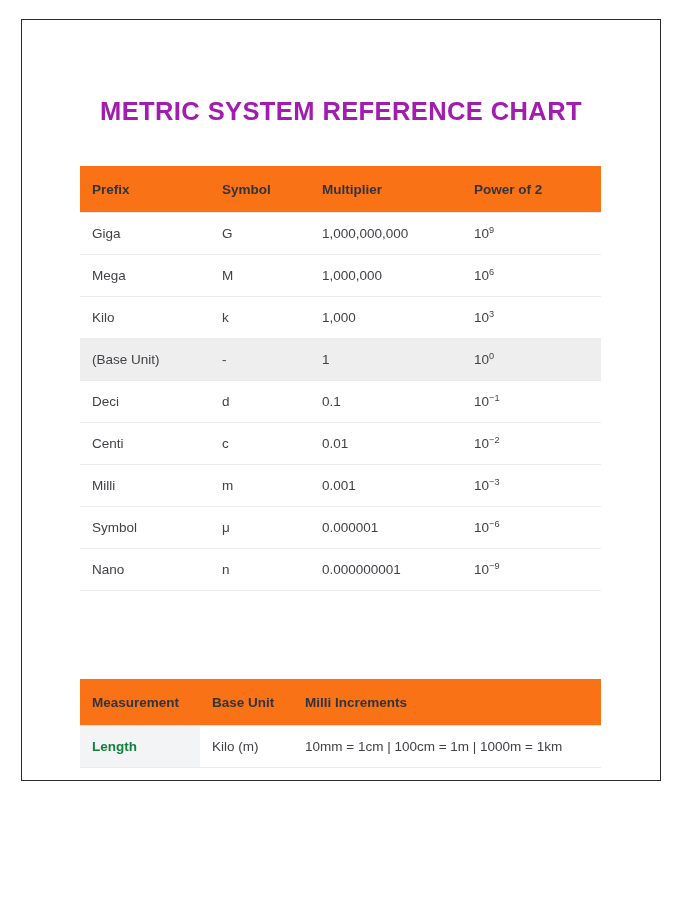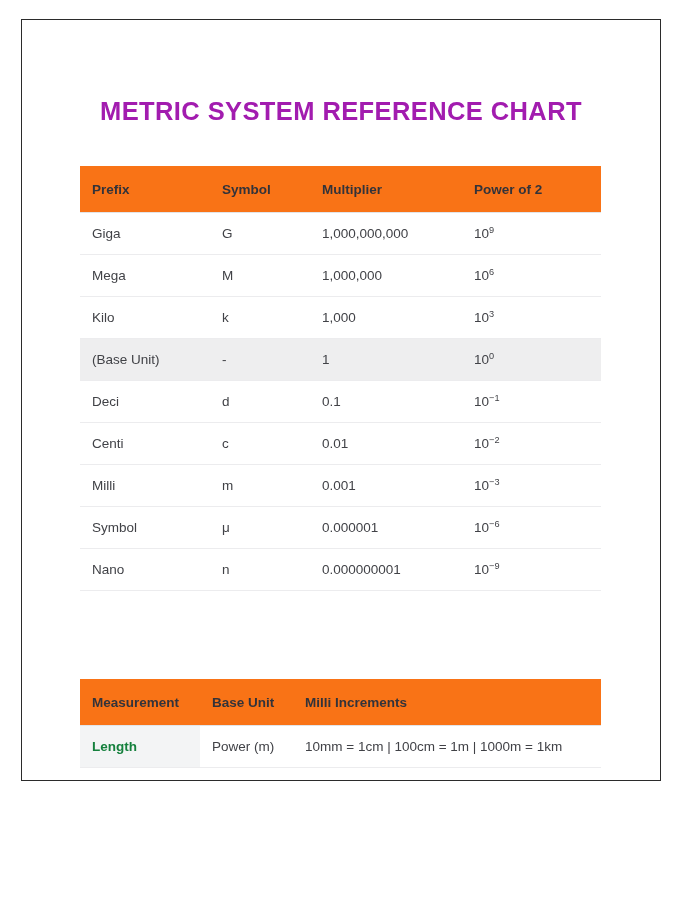--- a/index.html
+++ b/index.html
@@ -207,20 +207,20 @@
       <thead>
         <tr>
           <th>Measurement</th>
           <th>Base Unit</th>
           <th>Milli Increments</th>
         </tr>
       </thead>
       <tbody id="measure-body">
           <tr>
             <td class="meas-name">Length</td>
-            <td class="base-unit">Power (m)</td>
+            <td class="base-unit">Kilo (m)</td>
             <td class="increments">10mm = 1cm | 100cm = 1m | 1000m = 1km</td>
           </tr>
         </tbody>
     </table>
   </div>
 
 </div>
 
 </body></html>

